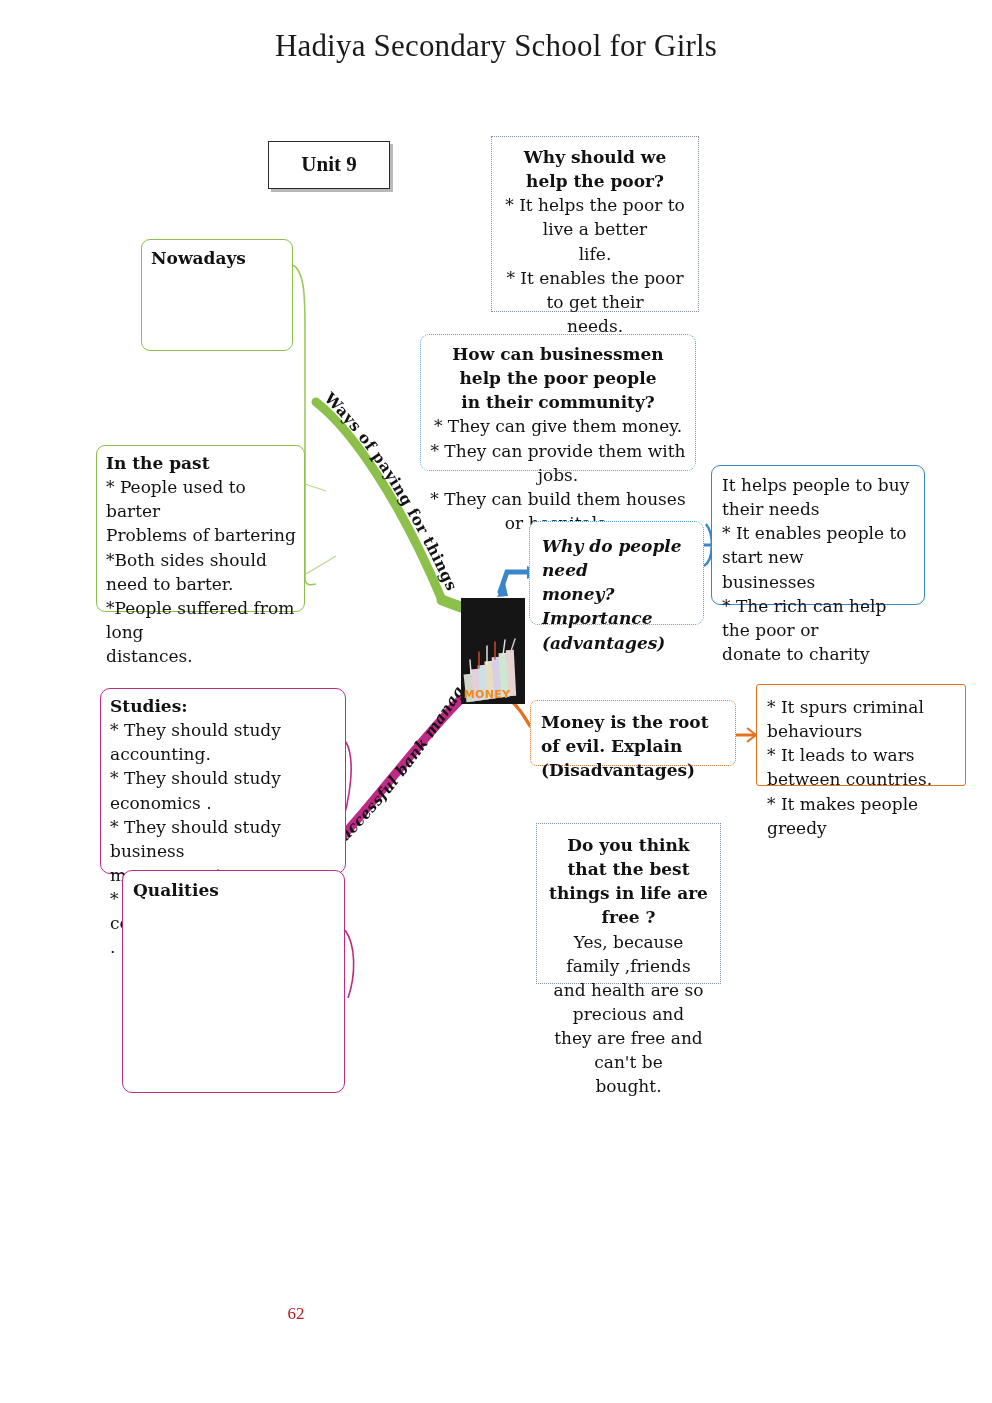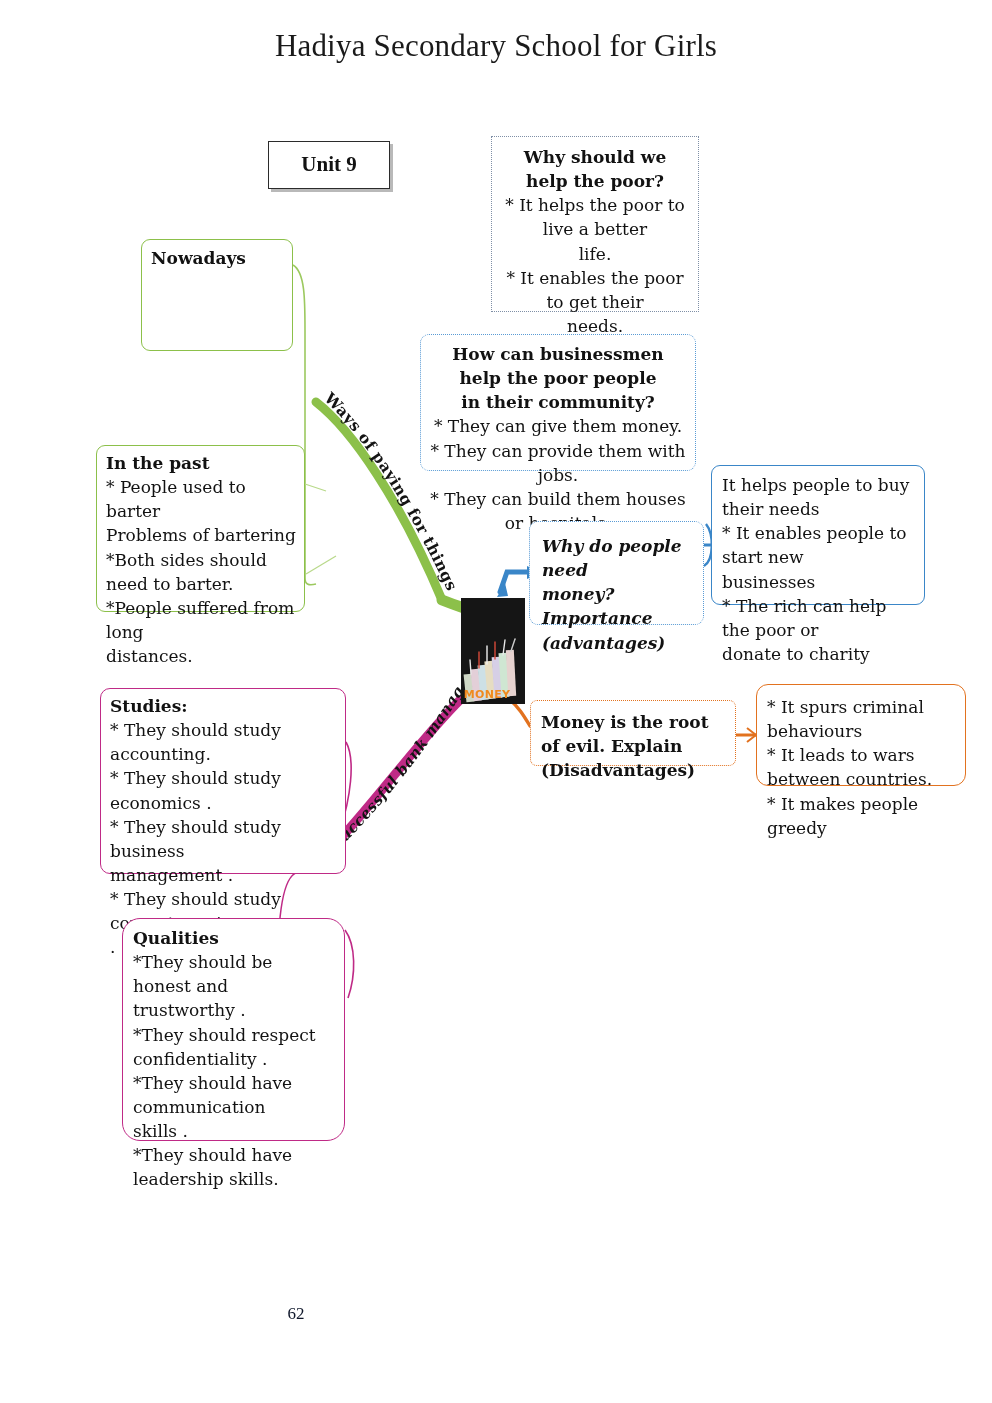--- a/index.html
+++ b/index.html
@@ -8,21 +8,21 @@
   .page{position:absolute;left:0;top:0;width:992px;height:1403px;}
 
   
   #page-title{
     position:absolute;left:0;top:28px;width:992px;text-align:center;
     font-family:"Liberation Serif", serif;font-size:31px;font-weight:400;
     letter-spacing:.2px;color:#1a1a1a;
   }
   #page-number{
     position:absolute;left:0;top:1304px;width:992px;text-align:center;
-    font-family:"Liberation Serif", serif;font-size:17px;color:#0f172a;
+    font-family:"Liberation Serif", serif;font-size:17px;color:#b91c1c;
   }
   #page-number{ text-indent:-400px; }
 
   
   .node{position:absolute;box-sizing:border-box;background:#fff;}
   .node .txt{
     font-family:"DejaVu Serif", serif;
     font-size:17px;line-height:1.42;color:#121212;
     white-space:pre-line;
   }
@@ -55,21 +55,21 @@
   #node-helppoor{left:491px;top:136px;width:208px;height:176px;padding:8px 10px 0 10px;}
   #node-businessmen{left:420px;top:334px;width:276px;height:137px;padding:7px 8px 0 8px;}
 
   #node-whymoney{left:529px;top:521px;width:175px;height:104px;padding:12px 10px 0 12px;}
   #node-importance{left:711px;top:465px;width:214px;height:140px;padding:7px 9px 0 10px;}
 
   #node-evil{left:530px;top:700px;width:206px;height:66px;padding:9px 9px 13px 10px;}
   #node-disadv{left:756px;top:684px;width:210px;height:102px;padding:10px 9px 0 10px;}
 
   #node-studies{left:100px;top:688px;width:246px;height:186px;padding:5px 8px 0 9px;}
-  #node-qualities{left:122px;top:918px;width:223px;height:223px;padding:7px 9px 0 10px;border-radius:18px;}
+  #node-qualities{left:122px;top:870px;width:223px;height:223px;padding:7px 9px 0 10px;}
 
   #node-bestthings{left:536px;top:823px;width:185px;height:161px;padding:9px 8px 0 8px;}
 
   
   #center-image{
     position:absolute;left:461px;top:598px;width:64px;height:106px;
     background:#151515;overflow:hidden;
   }
   #center-image .bills{position:absolute;left:0;bottom:0;width:64px;height:66px;}
   #center-image .moneyword{
@@ -218,42 +218,44 @@
 businesses
 * The rich can help the poor or
 donate to charity</div>
   </div>
 
   <div class="node b-orange-dot" id="node-evil">
     <div class="txt hd">Money is the root of evil. Explain
 (Disadvantages)</div>
   </div>
 
-  <div class="node" id="node-disadv" style="border:1.5px solid #e2721f;border-radius:12px;">
+  <div class="node" id="node-disadv" style="border:1.5px solid #e2721f;border-radius:3px;">
     <div class="txt">* It spurs criminal behaviours
 * It leads to wars between countries.
 * It makes people greedy</div>
   </div>
 
   <div class="node b-pink" id="node-studies">
     <div class="txt hd">Studies:</div>
     <div class="txt">* They should study accounting.
 * They should study economics .
 * They should study business
 management .
 * They should study computer science
 .</div>
   </div>
 
   <div class="node b-pink" id="node-qualities">
     <div class="txt hd">Qualities</div>
-    <div class="txt">*They should be honest and
-trustworthy .
-*They should respect confidentiality .
-*They should have communication
-skills .
-*They should have leadership skills.</div>
-  </div>
-
+  </div>
+
+  <div class="node b-graydot center-txt" id="node-bestthings">
+    <div class="txt hd">Do you think that the best
+things in life are free ?</div>
+    <div class="txt">Yes, because family ,friends
+and health are so precious and
+they are free and can't be
+bought.</div>
+  </div>
 
   <div id="page-number">62</div>
 
 </div>
 
 </body></html>

